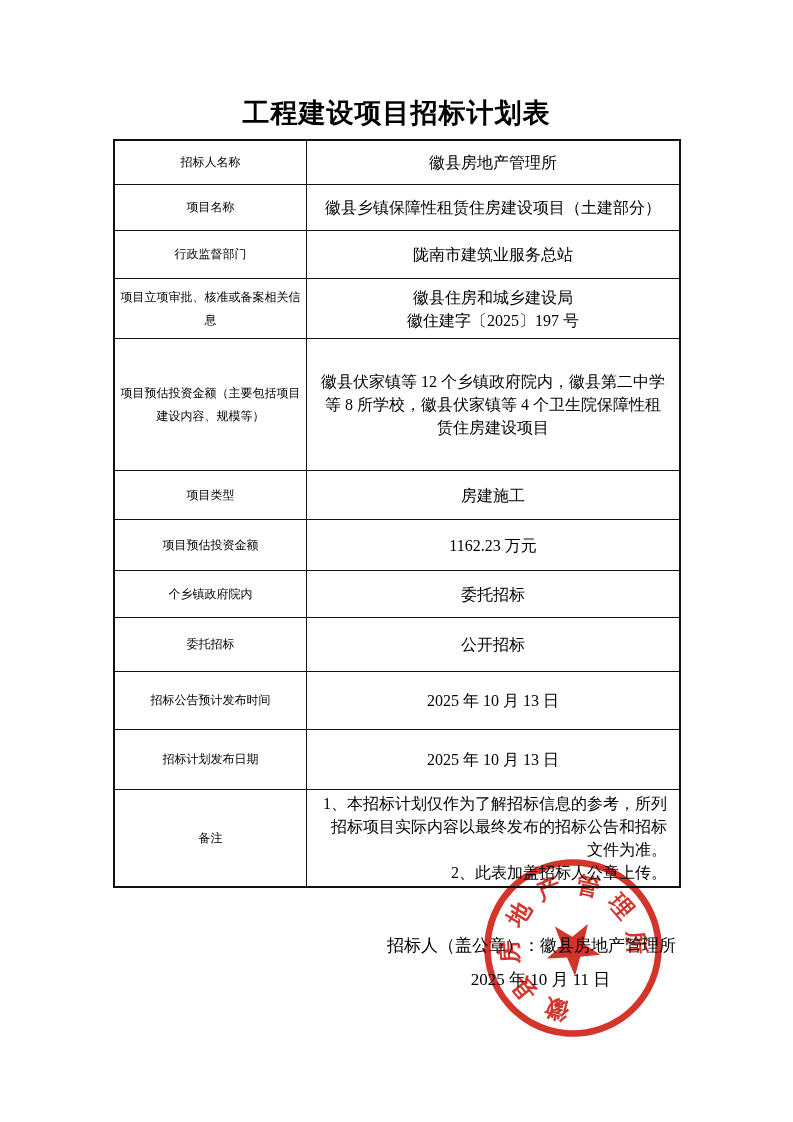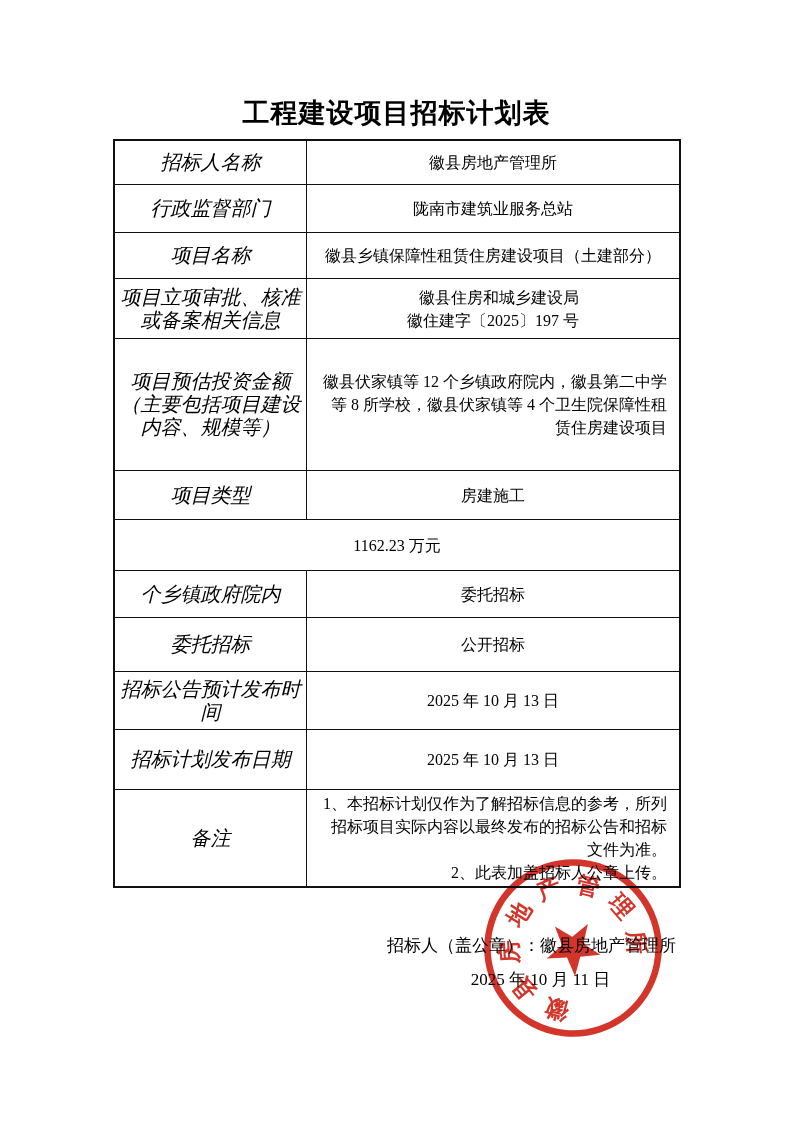--- a/index.html
+++ b/index.html
@@ -34,31 +34,30 @@
   .row { display: flex; border-bottom: 1.5px solid #111111; }
   .row:last-child { border-bottom: none; }
   .cell-label {
     width: 192px;
     flex: 0 0 192px;
     border-right: 1.5px solid #111111;
     display: flex;
     align-items: center;
     justify-content: center;
     text-align: center;
-    font-size: 20px;
+    font-size: 12px;
     line-height: 23px;
     padding: 2px 4px;
-    font-style: italic;
   }
   .cell-value {
     flex: 1;
     display: flex;
     align-items: center;
     justify-content: center;
-    text-align: right;
+    text-align: center;
     font-size: 16px;
     line-height: 23px;
     padding: 2px 12px;
     white-space: pre-line;
   }
   .row.remarks .cell-value {
     justify-content: flex-start;
     text-align: right;
   }
   .footer-line1 {
@@ -94,42 +93,43 @@
 
 <div class="page">
 
   <div class="doc-title">工程建设项目招标计划表</div>
 
   <div class="tbl">
     <div class="row" style="height:44px">
       <div class="cell-label">招标人名称</div>
       <div class="cell-value">徽县房地产管理所</div>
     </div>
+    <div class="row" style="height:46px">
+      <div class="cell-label">项目名称</div>
+      <div class="cell-value">徽县乡镇保障性租赁住房建设项目（土建部分）</div>
+    </div>
     <div class="row" style="height:48px">
       <div class="cell-label">行政监督部门</div>
       <div class="cell-value">陇南市建筑业服务总站</div>
-    </div>
-    <div class="row" style="height:46px">
-      <div class="cell-label">项目名称</div>
-      <div class="cell-value">徽县乡镇保障性租赁住房建设项目（土建部分）</div>
     </div>
     <div class="row" style="height:60px">
       <div class="cell-label">项目立项审批、核准或备案相关信息</div>
       <div class="cell-value">徽县住房和城乡建设局
 徽住建字〔2025〕197 号</div>
     </div>
     <div class="row" style="height:132px">
       <div class="cell-label">项目预估投资金额（主要包括项目建设内容、规模等）</div>
       <div class="cell-value">徽县伏家镇等 12 个乡镇政府院内，徽县第二中学等 8 所学校，徽县伏家镇等 4 个卫生院保障性租赁住房建设项目</div>
     </div>
     <div class="row" style="height:49px">
       <div class="cell-label">项目类型</div>
       <div class="cell-value">房建施工</div>
     </div>
     <div class="row" style="height:51px">
+      <div class="cell-label">项目预估投资金额</div>
       <div class="cell-value">1162.23 万元</div>
     </div>
     <div class="row" style="height:47px">
       <div class="cell-label">个乡镇政府院内</div>
       <div class="cell-value">委托招标</div>
     </div>
     <div class="row" style="height:54px">
       <div class="cell-label">委托招标</div>
       <div class="cell-value">公开招标</div>
     </div>

